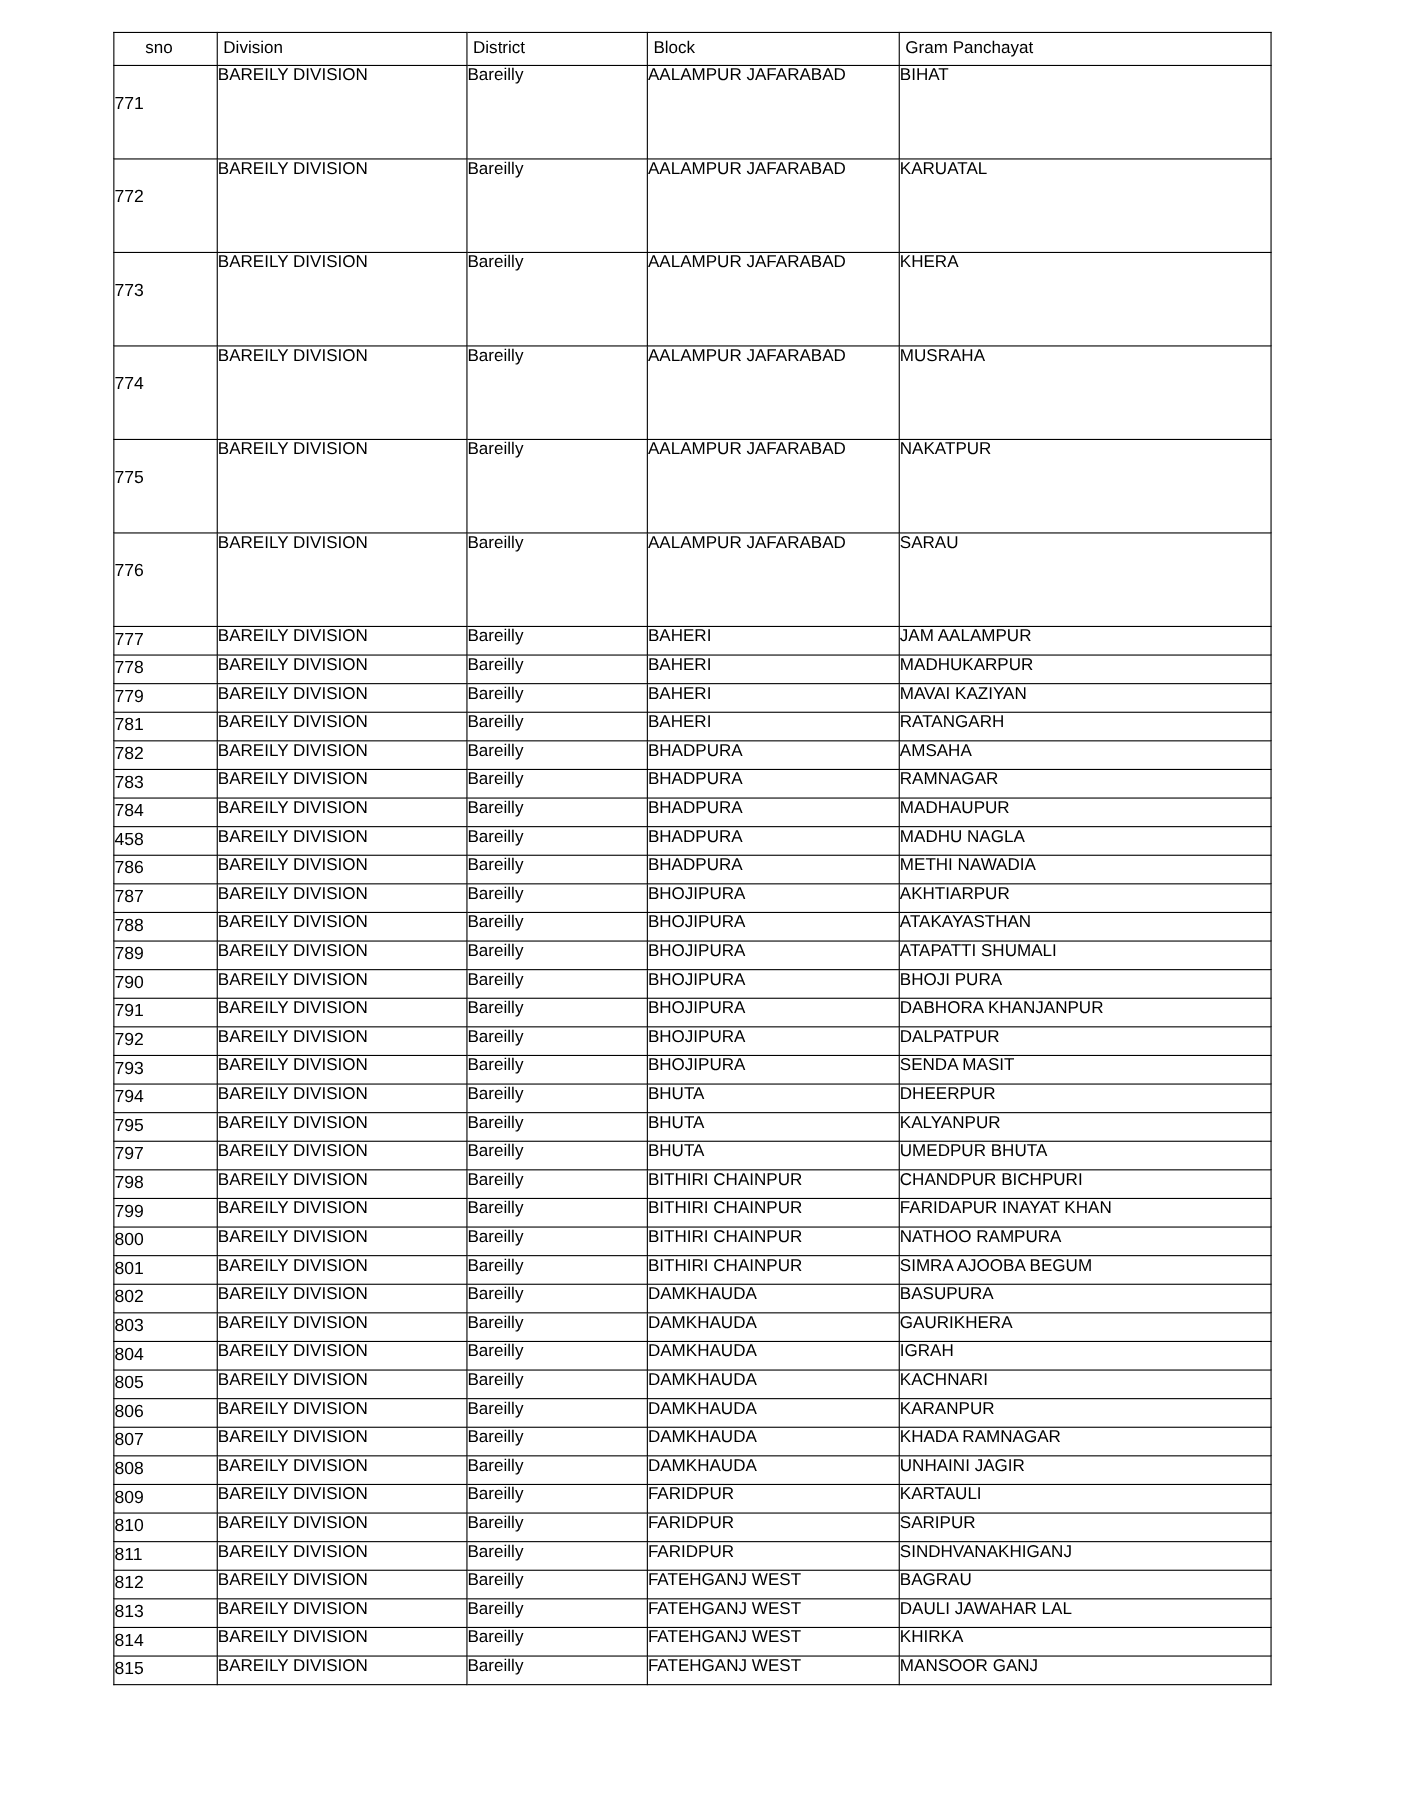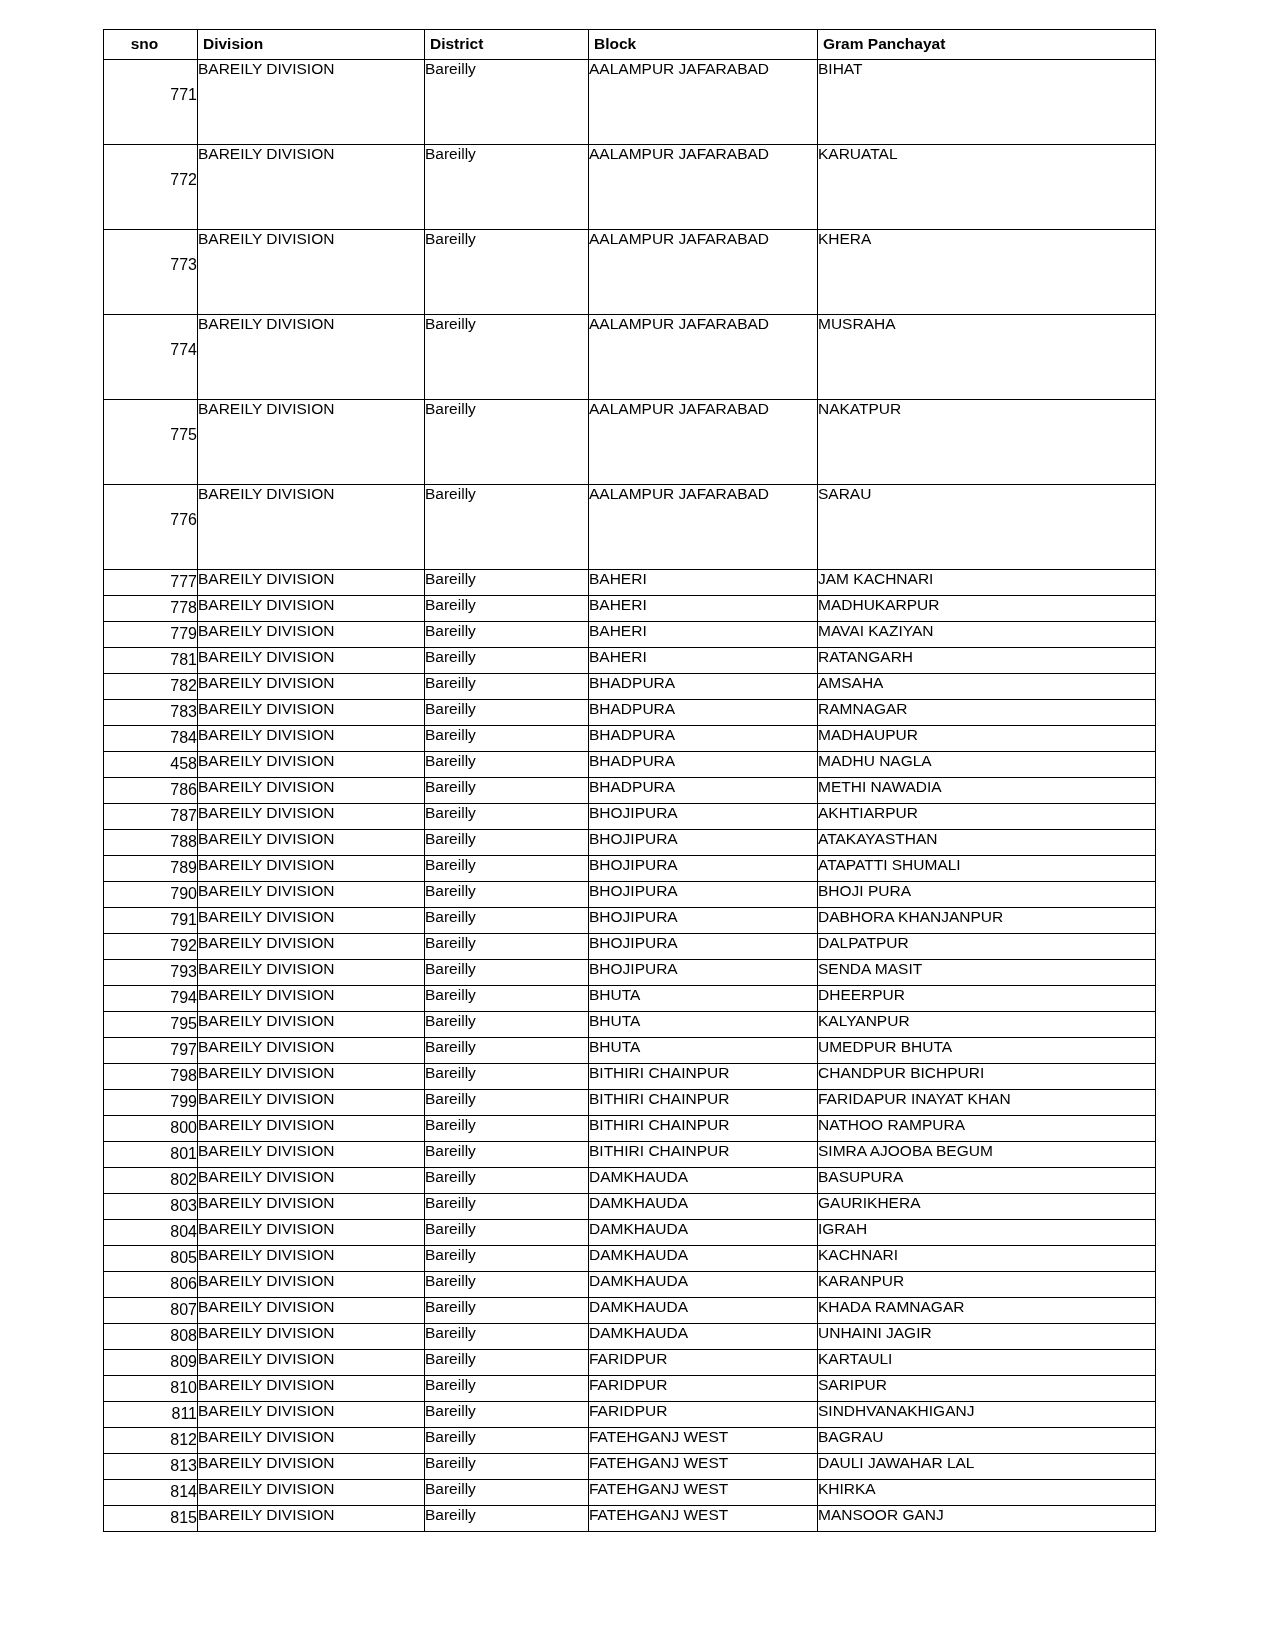--- a/index.html
+++ b/index.html
@@ -41,35 +41,35 @@
   table.data-table th,
   table.data-table td {
     border: 1.6px solid #000000;
     padding: 0;
     vertical-align: top;
     white-space: nowrap;
     overflow: hidden;
     line-height: 1.18;
   }
   table.data-table thead th {
-    font-weight: bold;
+    font-weight: normal;
     font-size: 15.5px;
     height: 25px;
     padding: 2px 12px 2px 5px;
     text-align: left;
     vertical-align: middle;
   }
   table.data-table thead th.th-sno {
     text-align: center;
     padding-left: 0;
   }
 
   
   td.cell-sno {
-    text-align: right;
+    text-align: left;
     vertical-align: bottom;
     padding: 0 0 3px 0;
     font-size: 16px;
   }
   td.cell-text {
     padding: 3px 0 0 5px;
     font-size: 15.5px;
   }
 
   
@@ -147,21 +147,21 @@
             <td class="cell-text">BAREILY DIVISION</td>
             <td class="cell-text">Bareilly</td>
             <td class="cell-text">AALAMPUR JAFARABAD</td>
             <td class="cell-text">SARAU</td>
           </tr>
           <tr class="row-compact">
             <td class="cell-sno">777</td>
             <td class="cell-text">BAREILY DIVISION</td>
             <td class="cell-text">Bareilly</td>
             <td class="cell-text">BAHERI</td>
-            <td class="cell-text">JAM KACHNARI</td>
+            <td class="cell-text">JAM AALAMPUR</td>
           </tr>
           <tr class="row-compact">
             <td class="cell-sno">778</td>
             <td class="cell-text">BAREILY DIVISION</td>
             <td class="cell-text">Bareilly</td>
             <td class="cell-text">BAHERI</td>
             <td class="cell-text">MADHUKARPUR</td>
           </tr>
           <tr class="row-compact">
             <td class="cell-sno">779</td>

